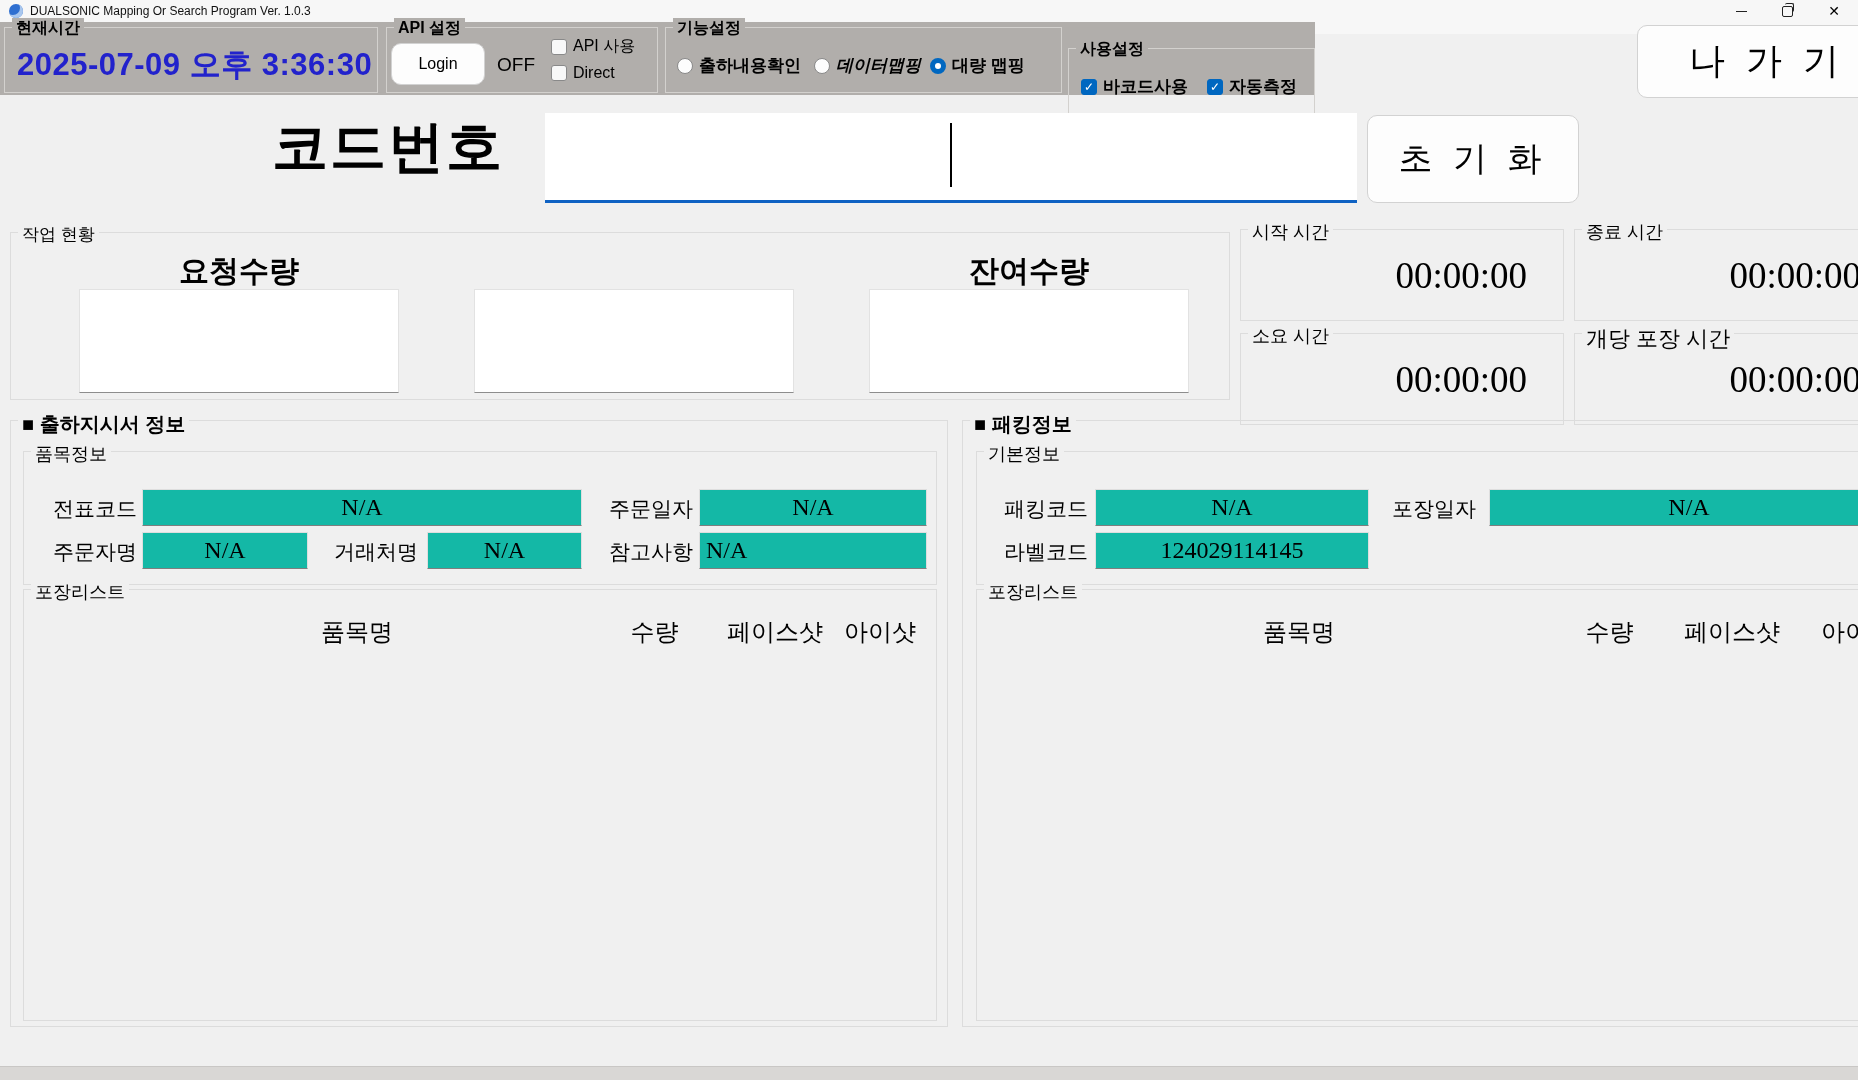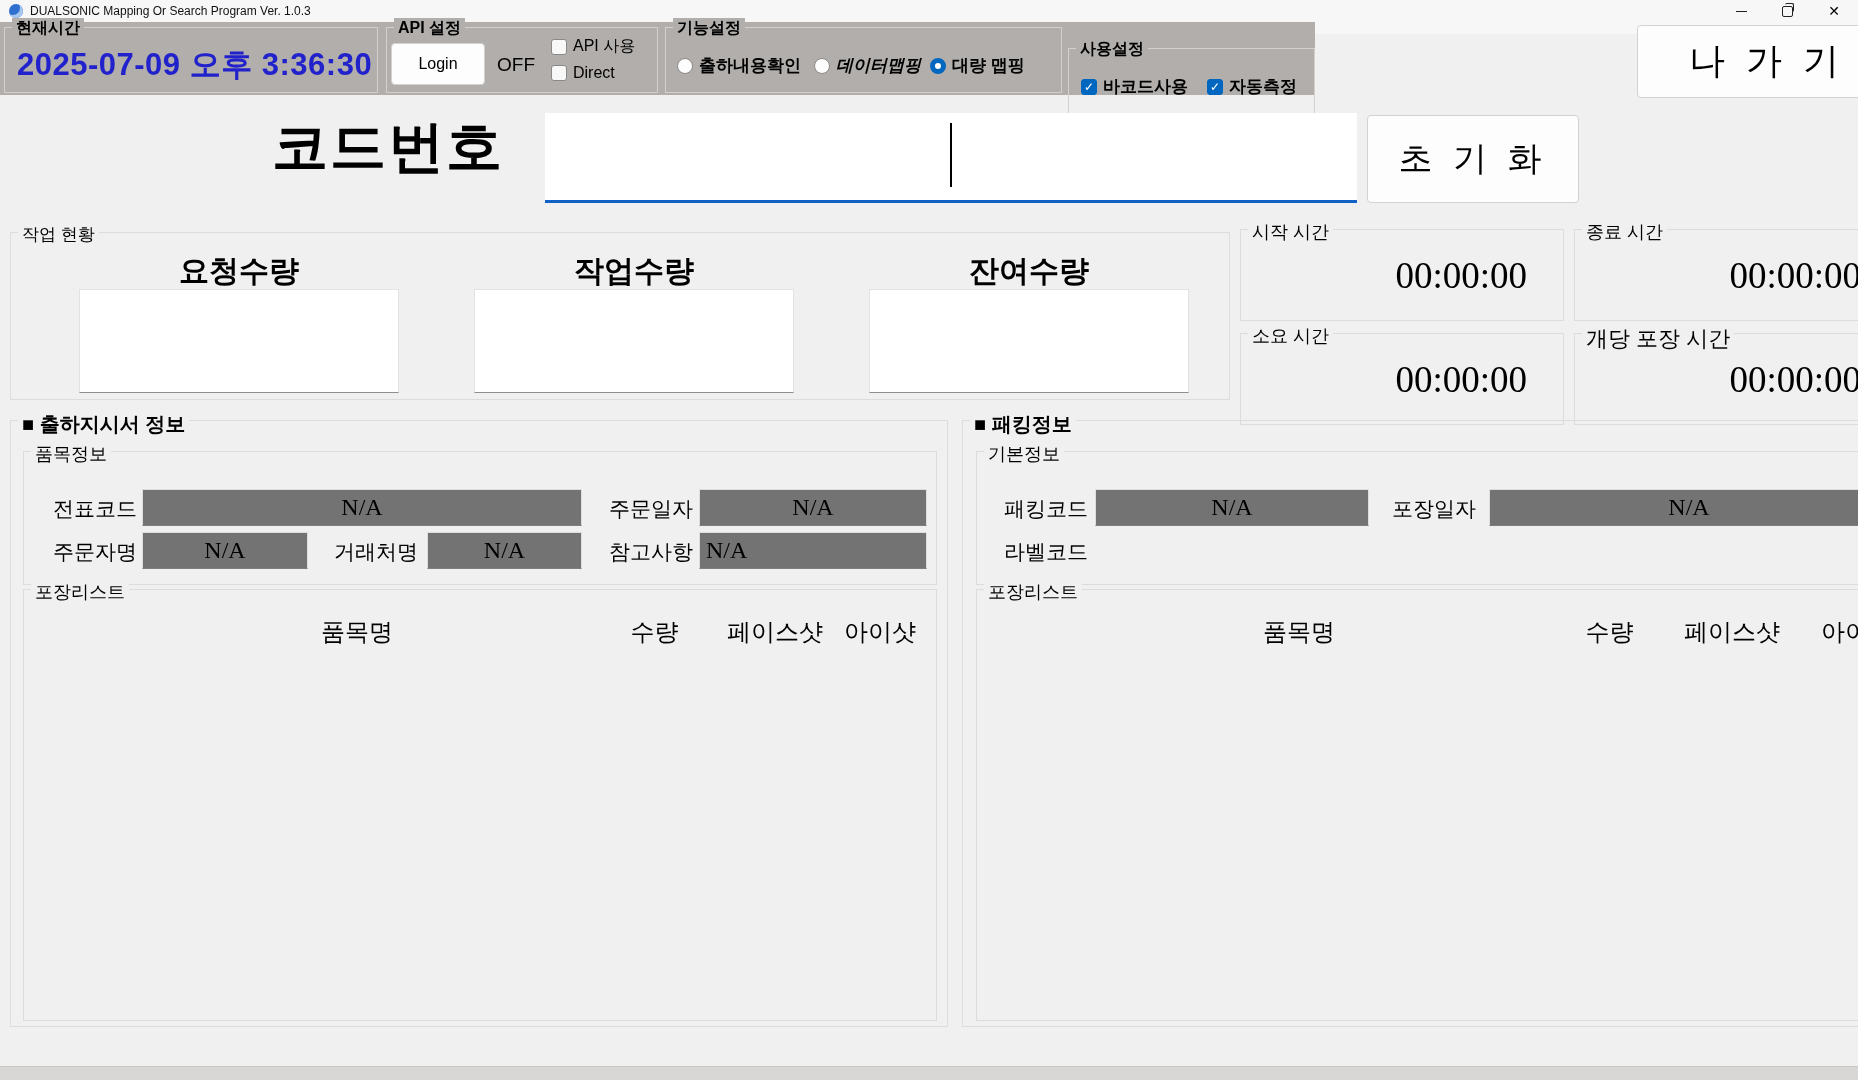--- a/index.html
+++ b/index.html
@@ -21,42 +21,42 @@
   
   .band{left:0;top:22px;width:1315px;height:73px;background:#b1aeab;}
   .gb{position:absolute;border:1px solid;}
   .gb-band{border-color:#d3d1ce;}
   .gb-light{border-color:#dcdcdc;}
   .legend{position:absolute;top:-10px;left:7px;padding:0 4px;font-size:16px;font-weight:600;white-space:nowrap;}
   .legend-band{background:#b1aeab;}
   .legend-light{background:#f0f0f0;font-weight:500;}
   .clock{font-size:31px;font-weight:600;color:#2222cc;white-space:nowrap;letter-spacing:0.5px;}
   .btn{display:flex;align-items:center;justify-content:center;background:#fdfdfd;
-    border:1px solid #d2d2d2;border-radius:4px;cursor:default;box-sizing:border-box;}
+    border:1px solid #d2d2d2;border-radius:10px;cursor:default;box-sizing:border-box;}
   .cb{width:16px;height:16px;border:1px solid #898989;border-radius:3px;background:#f8f8f8;
     display:inline-flex;align-items:center;justify-content:center;font-size:12px;color:transparent;box-sizing:border-box;flex:none;}
   .cb.checked{background:#0067c0;border-color:#0067c0;color:#fff;}
   .radio{width:16px;height:16px;border:1px solid #898989;border-radius:50%;background:#fdfdfd;box-sizing:border-box;flex:none;}
   .radio.selected{border:5px solid #0067c0;background:#fff;}
   .ctrl-row{display:flex;align-items:center;gap:6px;white-space:nowrap;}
   .ctrl-label{font-size:17px;font-weight:600;}
   
   .code-label{font-family:"Liberation Serif",serif;font-weight:800;font-size:56px;letter-spacing:2px;white-space:nowrap;}
   .code-input{background:#fff;border:none;border-bottom:3px solid #0f62c3;outline:none;
     text-align:center;font-size:34px;font-family:"Liberation Serif",serif;box-sizing:border-box;}
   .caret{width:2px;background:#000;}
   .big-btn{font-family:"Liberation Serif",serif;font-size:34px;letter-spacing:6px;white-space:nowrap;}
   
   .col-header{font-size:30px;font-weight:700;text-align:center;white-space:nowrap;}
   .white-box{background:#fff;border:1px solid #e2e2e2;border-bottom-color:#8d8d8d;box-sizing:border-box;}
   .timer-value{font-family:"Liberation Serif",serif;font-size:37px;text-align:right;white-space:nowrap;}
   
   .section-title-bg{font-size:20px;font-weight:700;}
   .field-label{font-size:21px;text-align:right;white-space:nowrap;}
-  .field-input{background:#737373;border:1px solid #dedede;border-bottom-color:#7e7e7e;
+  .field-input{background:#14b8a6;border:1px solid #dedede;border-bottom-color:#7e7e7e;
     font-family:"Liberation Serif",serif;font-size:24px;display:flex;align-items:center;
     justify-content:center;box-sizing:border-box;white-space:nowrap;overflow:hidden;}
   .field-input.left{justify-content:flex-start;padding-left:6px;}
   .list-header{font-size:24px;text-align:center;white-space:nowrap;}
   .bottom-edge{left:0;top:1066px;width:1858px;height:14px;background:#d9d7d5;border-top:1px solid #c9c7c5;}
 </style>
 </head>
 <body>
 
 <div id="screen">
@@ -135,21 +135,20 @@
   <span class="abs code-label" style="left:272px;top:110px;">코드번호</span>
   <input class="abs code-input" style="left: 545px; top: 113px; width: 812px; height: 90px;" value="">
   <span class="abs caret" style="left:950px;top:123px;height:64px;"></span>
   <div class="abs btn big-btn" style="left:1367px;top:115px;width:212px;height:88px;">
     <span>초 기 화</span>
   </div>
 
   <div class="abs gb gb-light" style="left:10px;top:232px;width:1218px;height:166px;">
     <span class="legend legend-light" style="font-size:17px;">작업 현황</span>
     <span class="abs col-header" style="left:68px;top:18px;width:320px;">요청수량</span>
-    <span class="abs col-header" style="left:463px;top:18px;width:320px;">작업수량</span>
     <span class="abs col-header" style="left:858px;top:18px;width:320px;">잔여수량</span>
     <div class="abs white-box" style="left:68px;top:56px;width:320px;height:104px;"></div>
     <div class="abs white-box" style="left:463px;top:56px;width:320px;height:104px;"></div>
     <div class="abs white-box" style="left:858px;top:56px;width:320px;height:104px;"></div>
   </div>
 
   <div class="abs gb gb-light" style="left:1240px;top:229px;width:322px;height:90px;">
     <span class="legend legend-light" style="font-size:18px;">시작 시간</span>
     <span class="abs timer-value" style="right:36px;top:24px;">00:00:00</span>
   </div>
@@ -200,20 +199,21 @@
 
     <div class="abs gb gb-light" style="left:13px;top:30px;width:915px;height:132px;">
       <span class="legend legend-light" style="font-size:18px;">기본정보</span>
 
       <span class="abs field-label" style="left:6px;top:43px;width:105px;">패킹코드</span>
       <div class="abs field-input" style="left:118px;top:37px;width:274px;height:37px;">N/A</div>
       <span class="abs field-label" style="left:404px;top:43px;width:95px;">포장일자</span>
       <div class="abs field-input" style="left:512px;top:37px;width:400px;height:37px;">N/A</div>
 
       <span class="abs field-label" style="left:6px;top:86px;width:105px;">라벨코드</span>
+      <div class="abs field-input" style="left:118px;top:80px;width:274px;height:37px;">124029114145</div>
     </div>
 
     <div class="abs gb gb-light" style="left:13px;top:168px;width:915px;height:430px;">
       <span class="legend legend-light" style="font-size:18px;">포장리스트</span>
       <span class="abs list-header" style="left:147px;top:26px;width:350px;">품목명</span>
       <span class="abs list-header" style="left:595px;top:26px;width:75px;">수량</span>
       <span class="abs list-header" style="left:707px;top:26px;width:95px;">페이스샷</span>
       <span class="abs list-header" style="left:835px;top:26px;width:90px;">아이샷</span>
       <div class="abs" style="left:10px;top:60px;width:893px;height:360px;"></div>
     </div>

